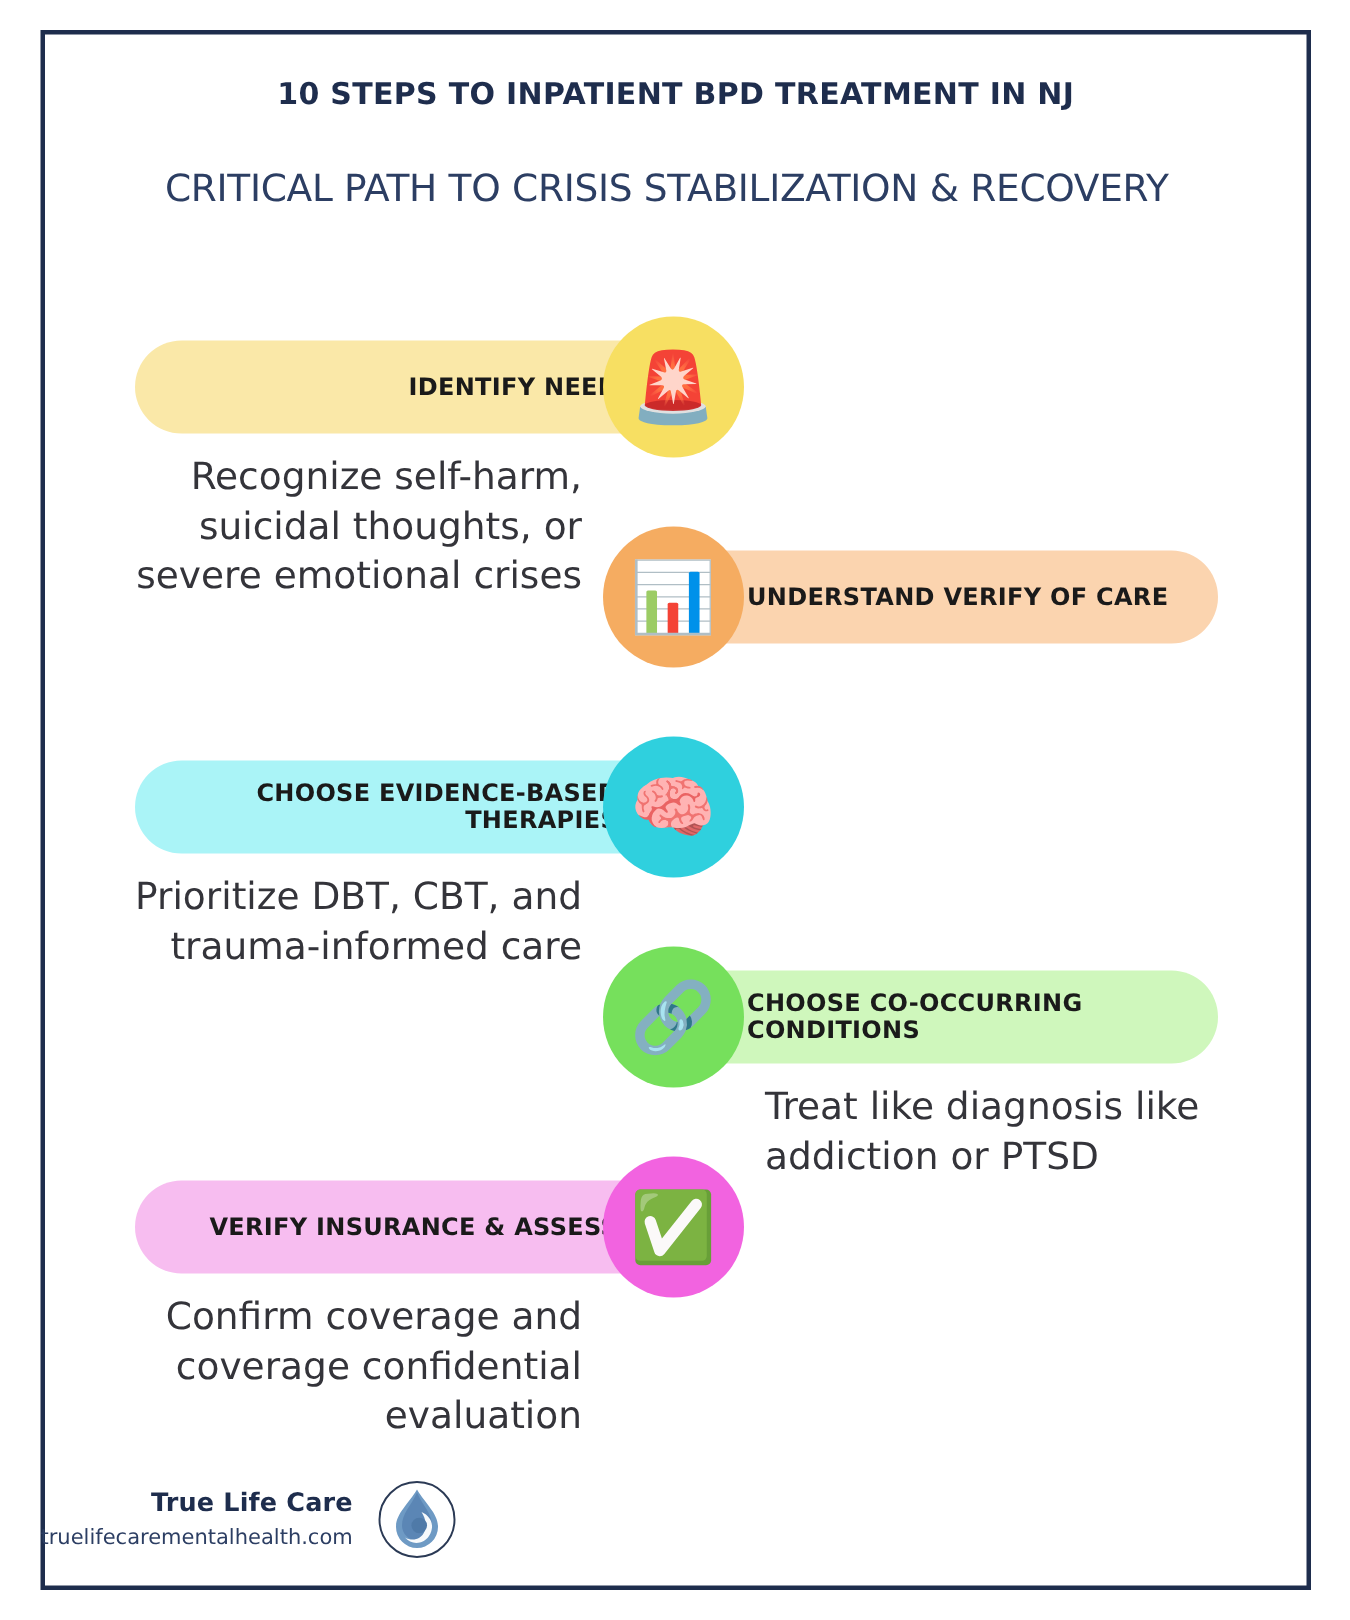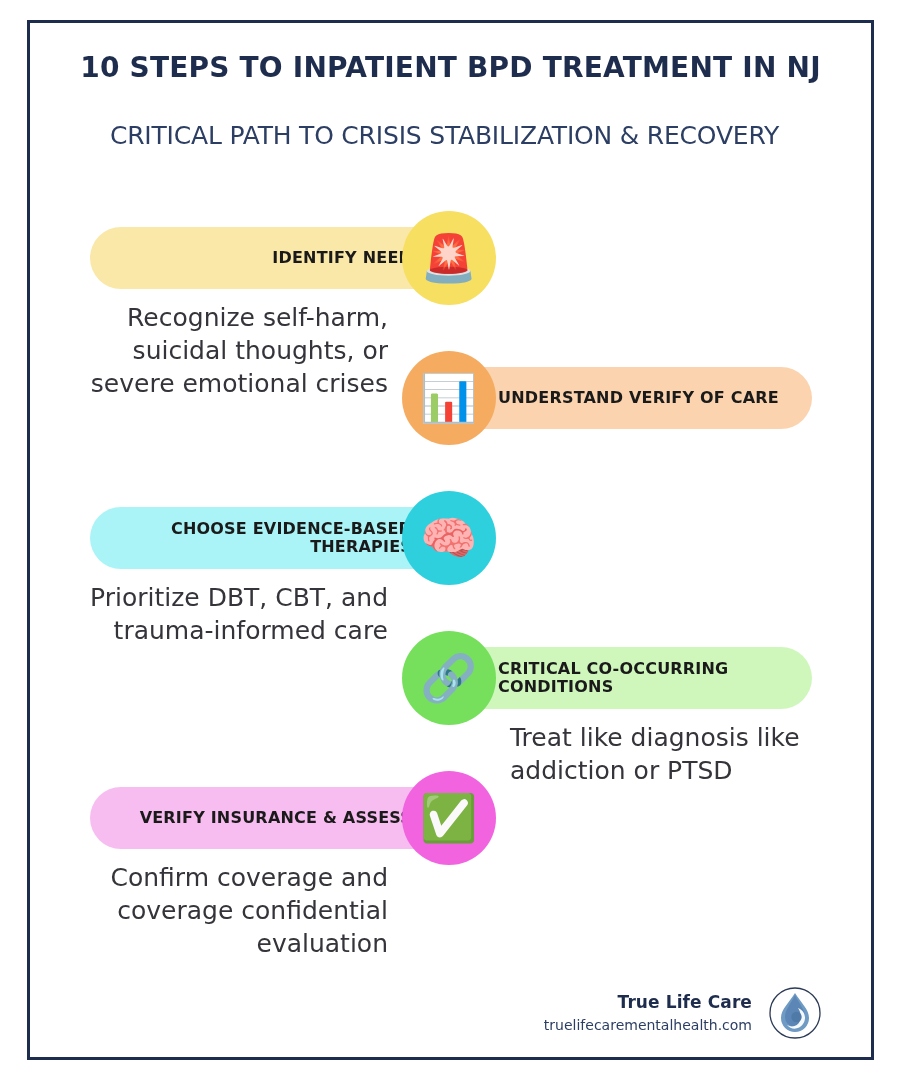--- a/index.html
+++ b/index.html
@@ -38,21 +38,21 @@
   
   .header {
     position: absolute;
     left: 27px;
     top: 50px;
     width: 847px;
     text-align: center;
   }
   .title {
     font-family: "DejaVu Sans", "Liberation Sans", sans-serif;
-    font-size: 28px;
+    font-size: 20px;
     font-weight: 700;
     letter-spacing: 0.2px;
     color: #1e2d4d;
     margin: 0;
     padding: 0 20px;
     line-height: 1.25;
   }
   .subtitle {
     font-family: "DejaVu Sans", "Liberation Sans", sans-serif;
     font-size: 25px;
@@ -150,21 +150,21 @@
   }
 
   
   .footer {
     position: absolute;
     left: 27px;
     bottom: 40px;
     width: 847px;
     display: flex;
     align-items: center;
-    justify-content: flex-end;
+    justify-content: flex-start;
     padding-right: 52px;
     box-sizing: border-box;
   }
   .footer-text {
     text-align: right;
     margin-right: 16px;
   }
   .brand-name {
     font-family: "DejaVu Sans", "Liberation Sans", sans-serif;
     font-size: 17px;
@@ -220,21 +220,21 @@
         <div class="pill" style="background: rgb(170, 244, 247); top: 22px; left: 90px; width: 384px;">
           <div class="pill-label">CHOOSE EVIDENCE-BASED THERAPIES</div>
         </div>
         <div class="circle" style="background: rgb(47, 208, 222); top: 6px; left: 402px;">
           <span class="emoji">🧠</span>
         </div>
         <div class="desc" style="top: 96px;">Prioritize DBT, CBT, and trauma-informed care</div>
       </div>
       <div class="step right" style="top: 420px; height: 140px;">
         <div class="pill" style="background: rgb(207, 247, 188); top: 22px; left: 428px; width: 384px;">
-          <div class="pill-label">CRITICAL CO-OCCURRING CONDITIONS</div>
+          <div class="pill-label">CHOOSE CO-OCCURRING CONDITIONS</div>
         </div>
         <div class="circle" style="background: rgb(118, 224, 92); top: 6px; left: 402px;">
           <span class="emoji">🔗</span>
         </div>
         <div class="desc" style="top: 96px;">Treat like diagnosis like addiction or PTSD</div>
       </div>
       <div class="step left" style="top: 560px; height: 140px;">
         <div class="pill" style="background: rgb(247, 189, 240); top: 22px; left: 90px; width: 384px;">
           <div class="pill-label">VERIFY INSURANCE &amp; ASSESS</div>
         </div>

